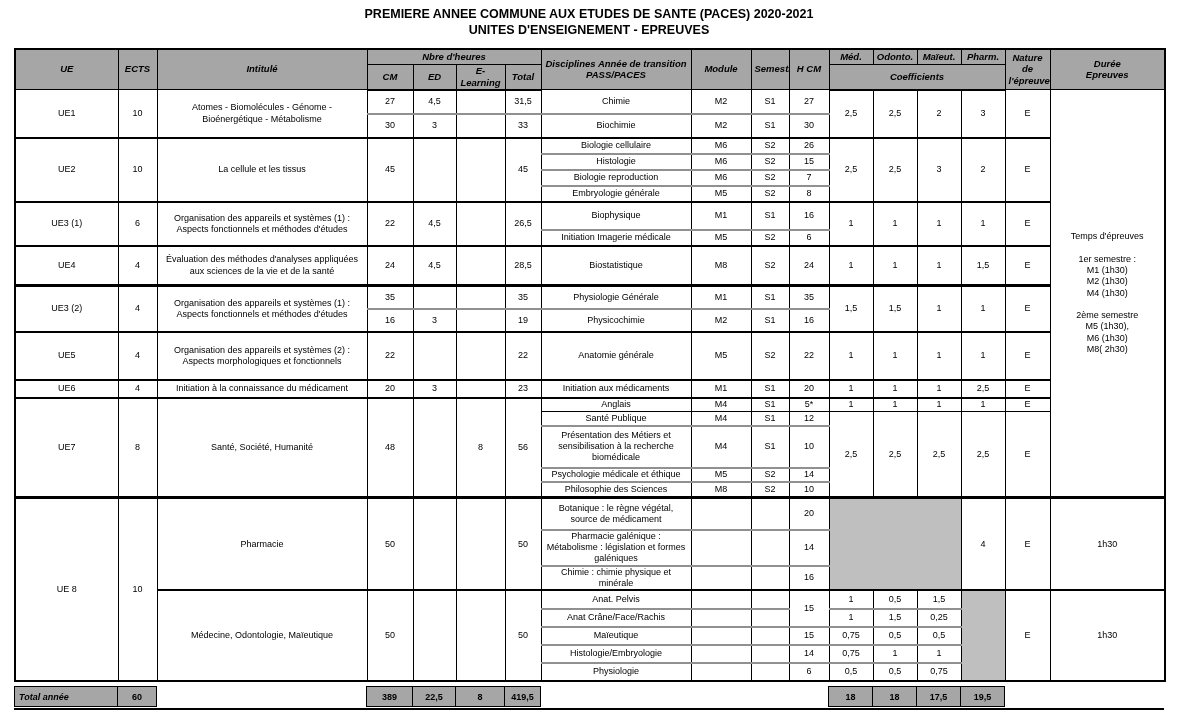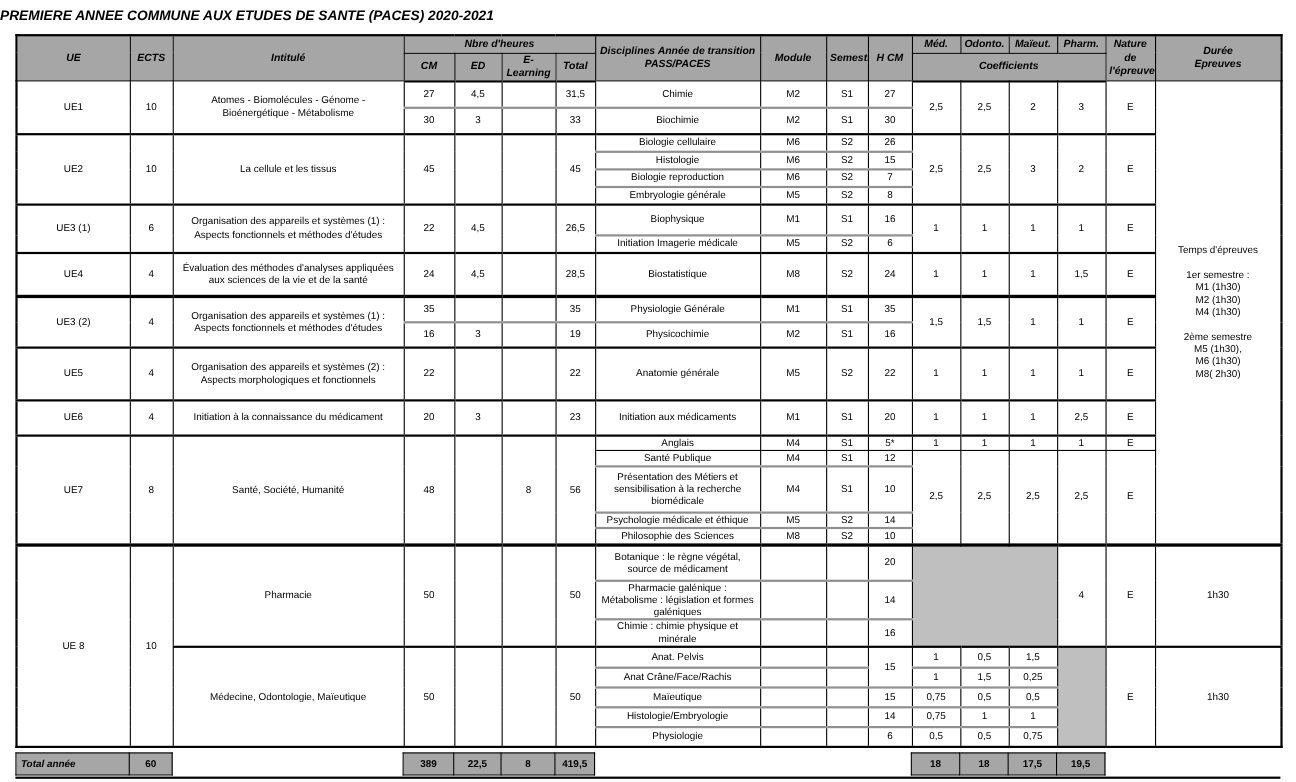--- a/index.html
+++ b/index.html
@@ -1,17 +1,17 @@
 <!DOCTYPE html>
 <html><head>
 <meta charset="utf-8">
 <style>
   html,body { margin:0; padding:0; background:#fff; }
   body { width:1178px; height:711px; font-family:"Liberation Sans", sans-serif; color:#000; }
-  .title { text-align:left; font-weight:bold; font-size:12.5px; line-height:1.3; padding-top:6px;font-style:italic; }
+  .title { text-align:center; font-weight:bold; font-size:12.5px; line-height:1.3; padding-top:6px; }
   .tbl-wrap { margin:9px 0 0 14px; }
   table.main { border-collapse:collapse; table-layout:fixed; width:1150px; border:2px solid #000; }
   table.main th, table.main td {
     border:1px solid #000; font-size:9px; padding:0 3px;
     text-align:center; vertical-align:middle; overflow:hidden; line-height:1.25;
   }
   table.main th { background:#a6a6a6; font-weight:bold; font-style:italic; font-size:9.5px; }
   thead tr.h2 th { border-bottom:2px solid #000; }
   td.lf { text-align:left; }
   .pre { white-space:pre-line; }
@@ -27,20 +27,21 @@
   table.total td { border:none; font-size:9px; height:17px; text-align:center; vertical-align:middle; }
   table.total td.g { background:#a6a6a6; border:1px solid #000; font-weight:bold; }
   table.total td.tot-label { text-align:left; font-style:italic; padding-left:4px; }
   .footnote { margin:14px 0 0 14px; font-size:8.5px; font-weight:bold; }
 </style>
 </head>
 <body>
 
 <div class="title">
   <div>PREMIERE ANNEE COMMUNE AUX ETUDES DE SANTE (PACES)  2020-2021</div>
+  <div>UNITES D'ENSEIGNEMENT - EPREUVES</div>
 </div>
 
 <div class="tbl-wrap">
 <table class="main">
 <colgroup>
   <col style="width:103px">
         <col style="width:39px">
         <col style="width:210px">
   <col style="width:46px">
         <col style="width:43px">
@@ -249,21 +250,21 @@
     <td>M5</td>
     <td>S2</td>
     <td>22</td>
     <td class="bl2">1</td>
     <td>1</td>
     <td>1</td>
     <td>1</td>
     <td>E</td>
   </tr>
 
-  <tr class="grp" style="height:32px">
+  <tr class="grp" style="height:18px">
     <td>UE6</td>
     <td>4</td>
     <td class="lf">Initiation à la connaissance du médicament</td>
     <td>20</td>
     <td>3</td>
     <td class="bl2"></td>
     <td>23</td>
     <td class="lf">Initiation aux médicaments</td>
     <td>M1</td>
     <td>S1</td>

